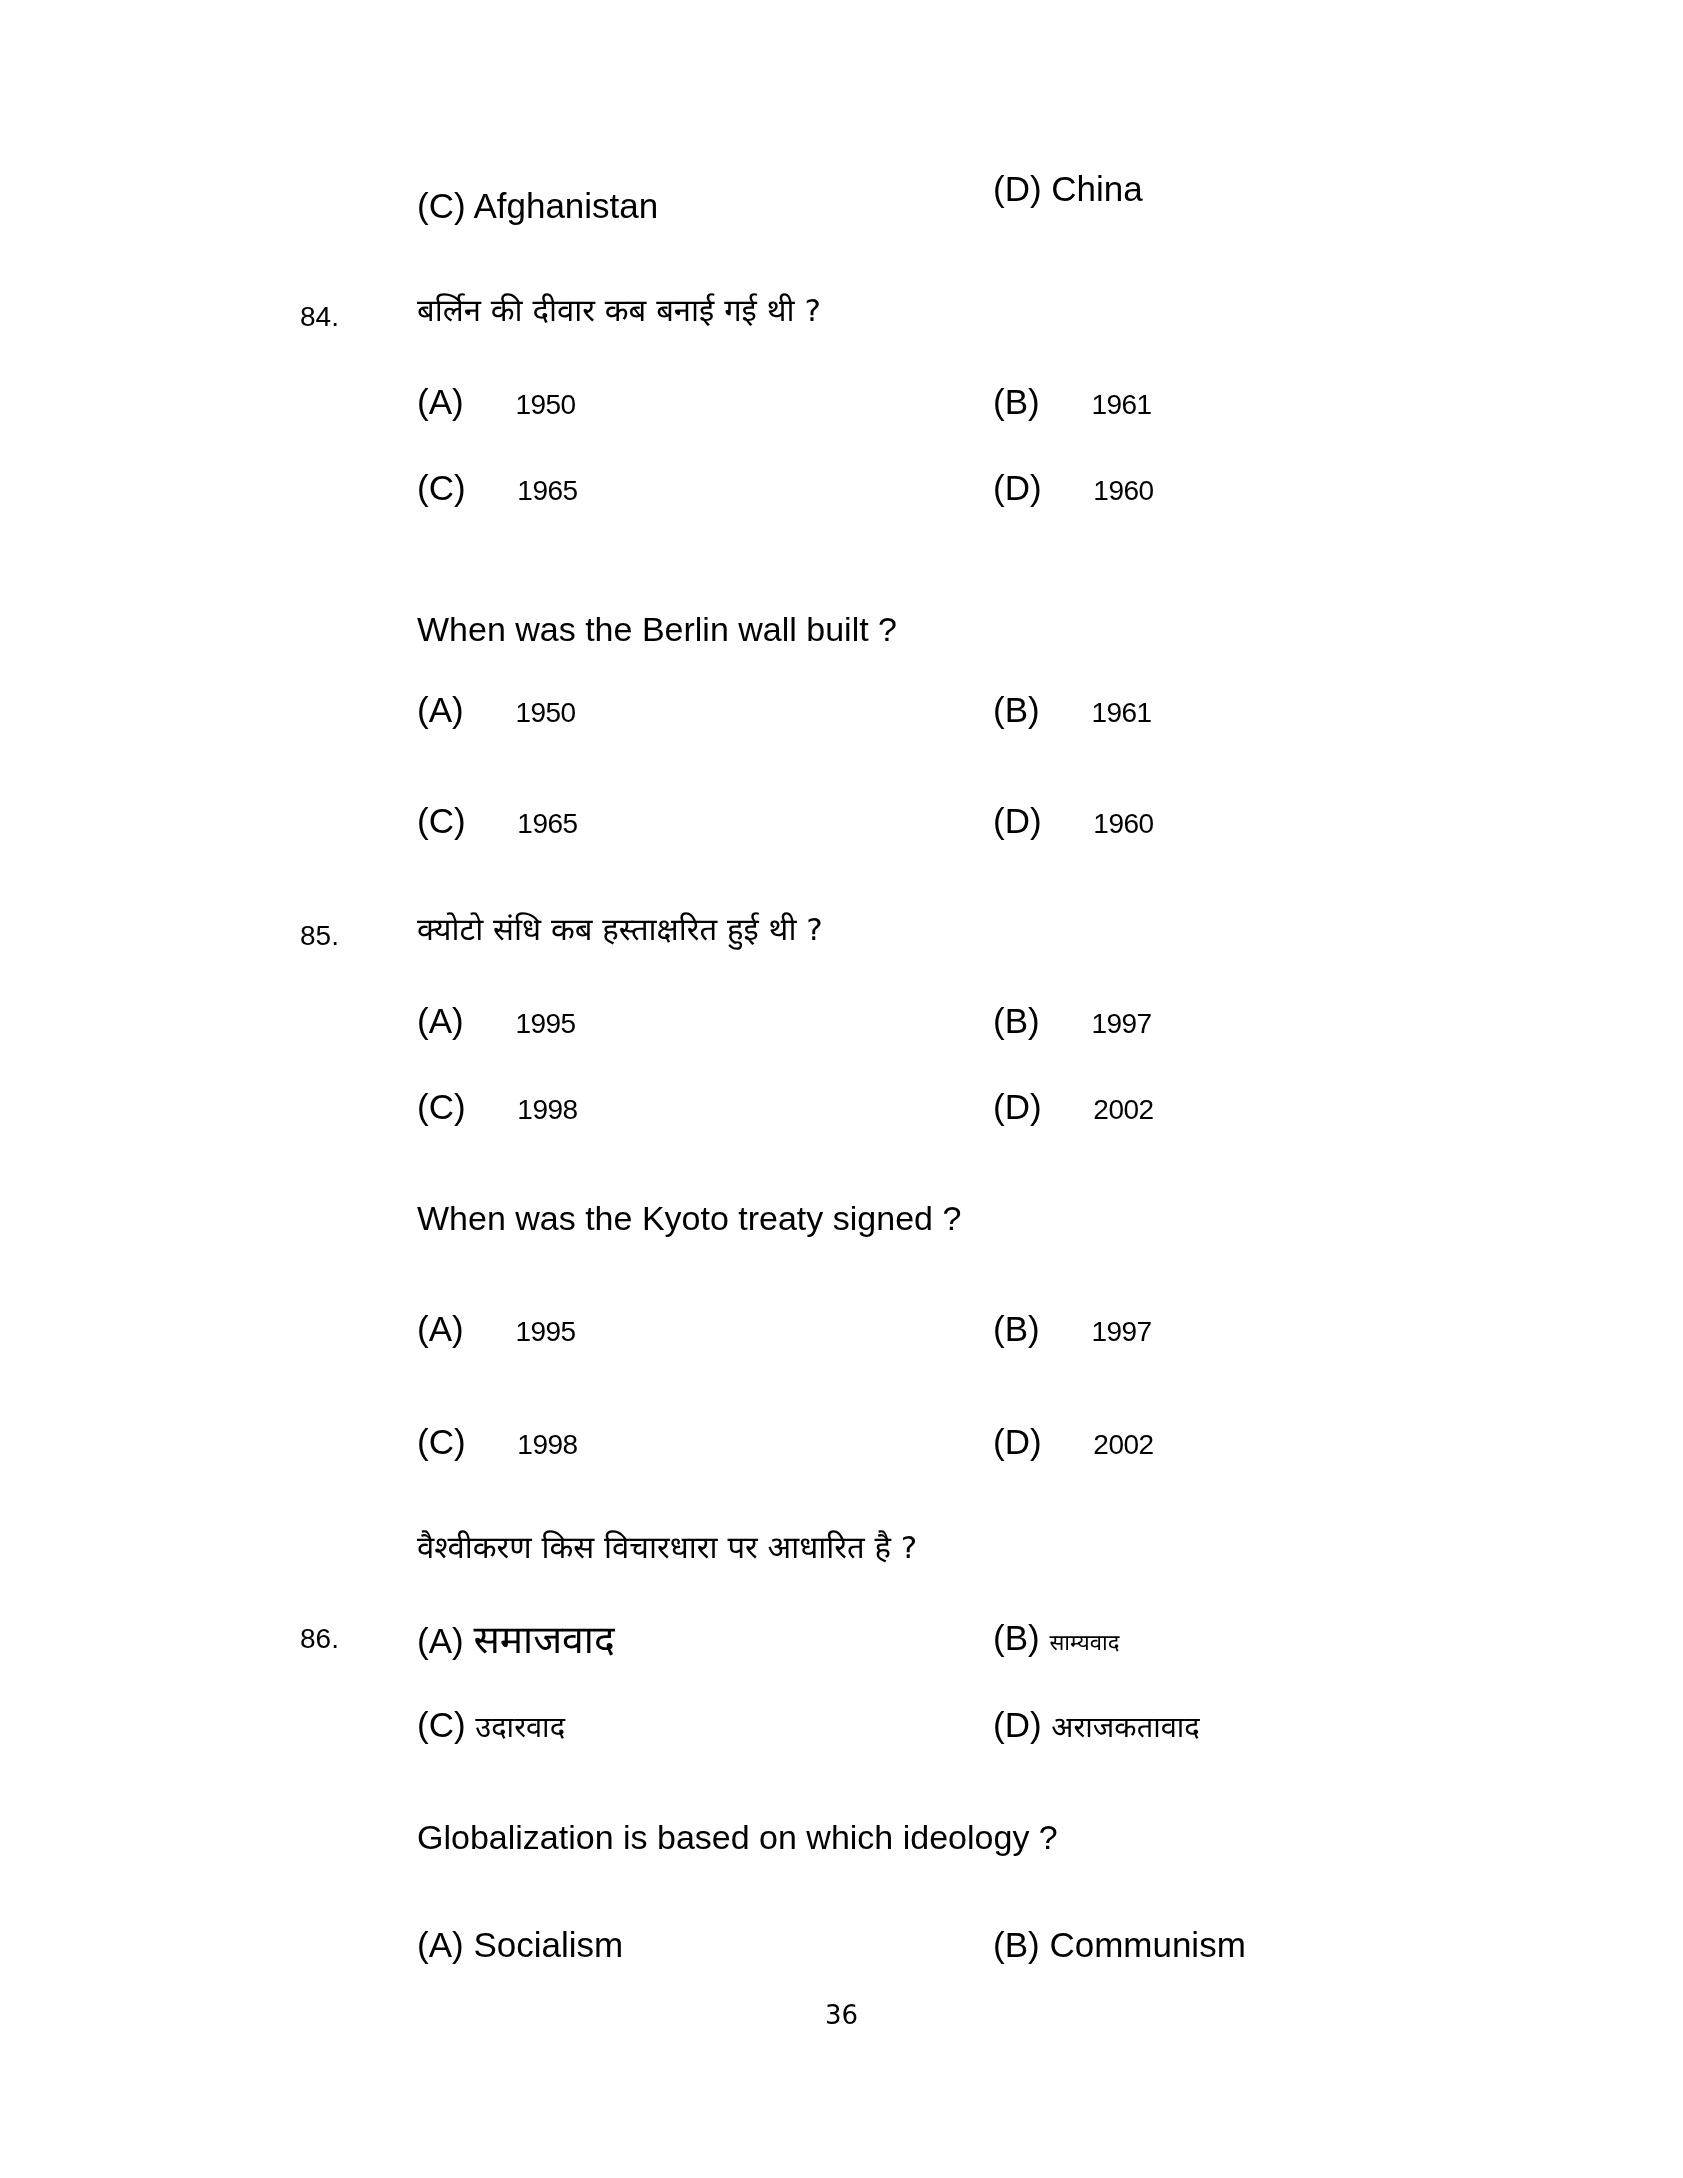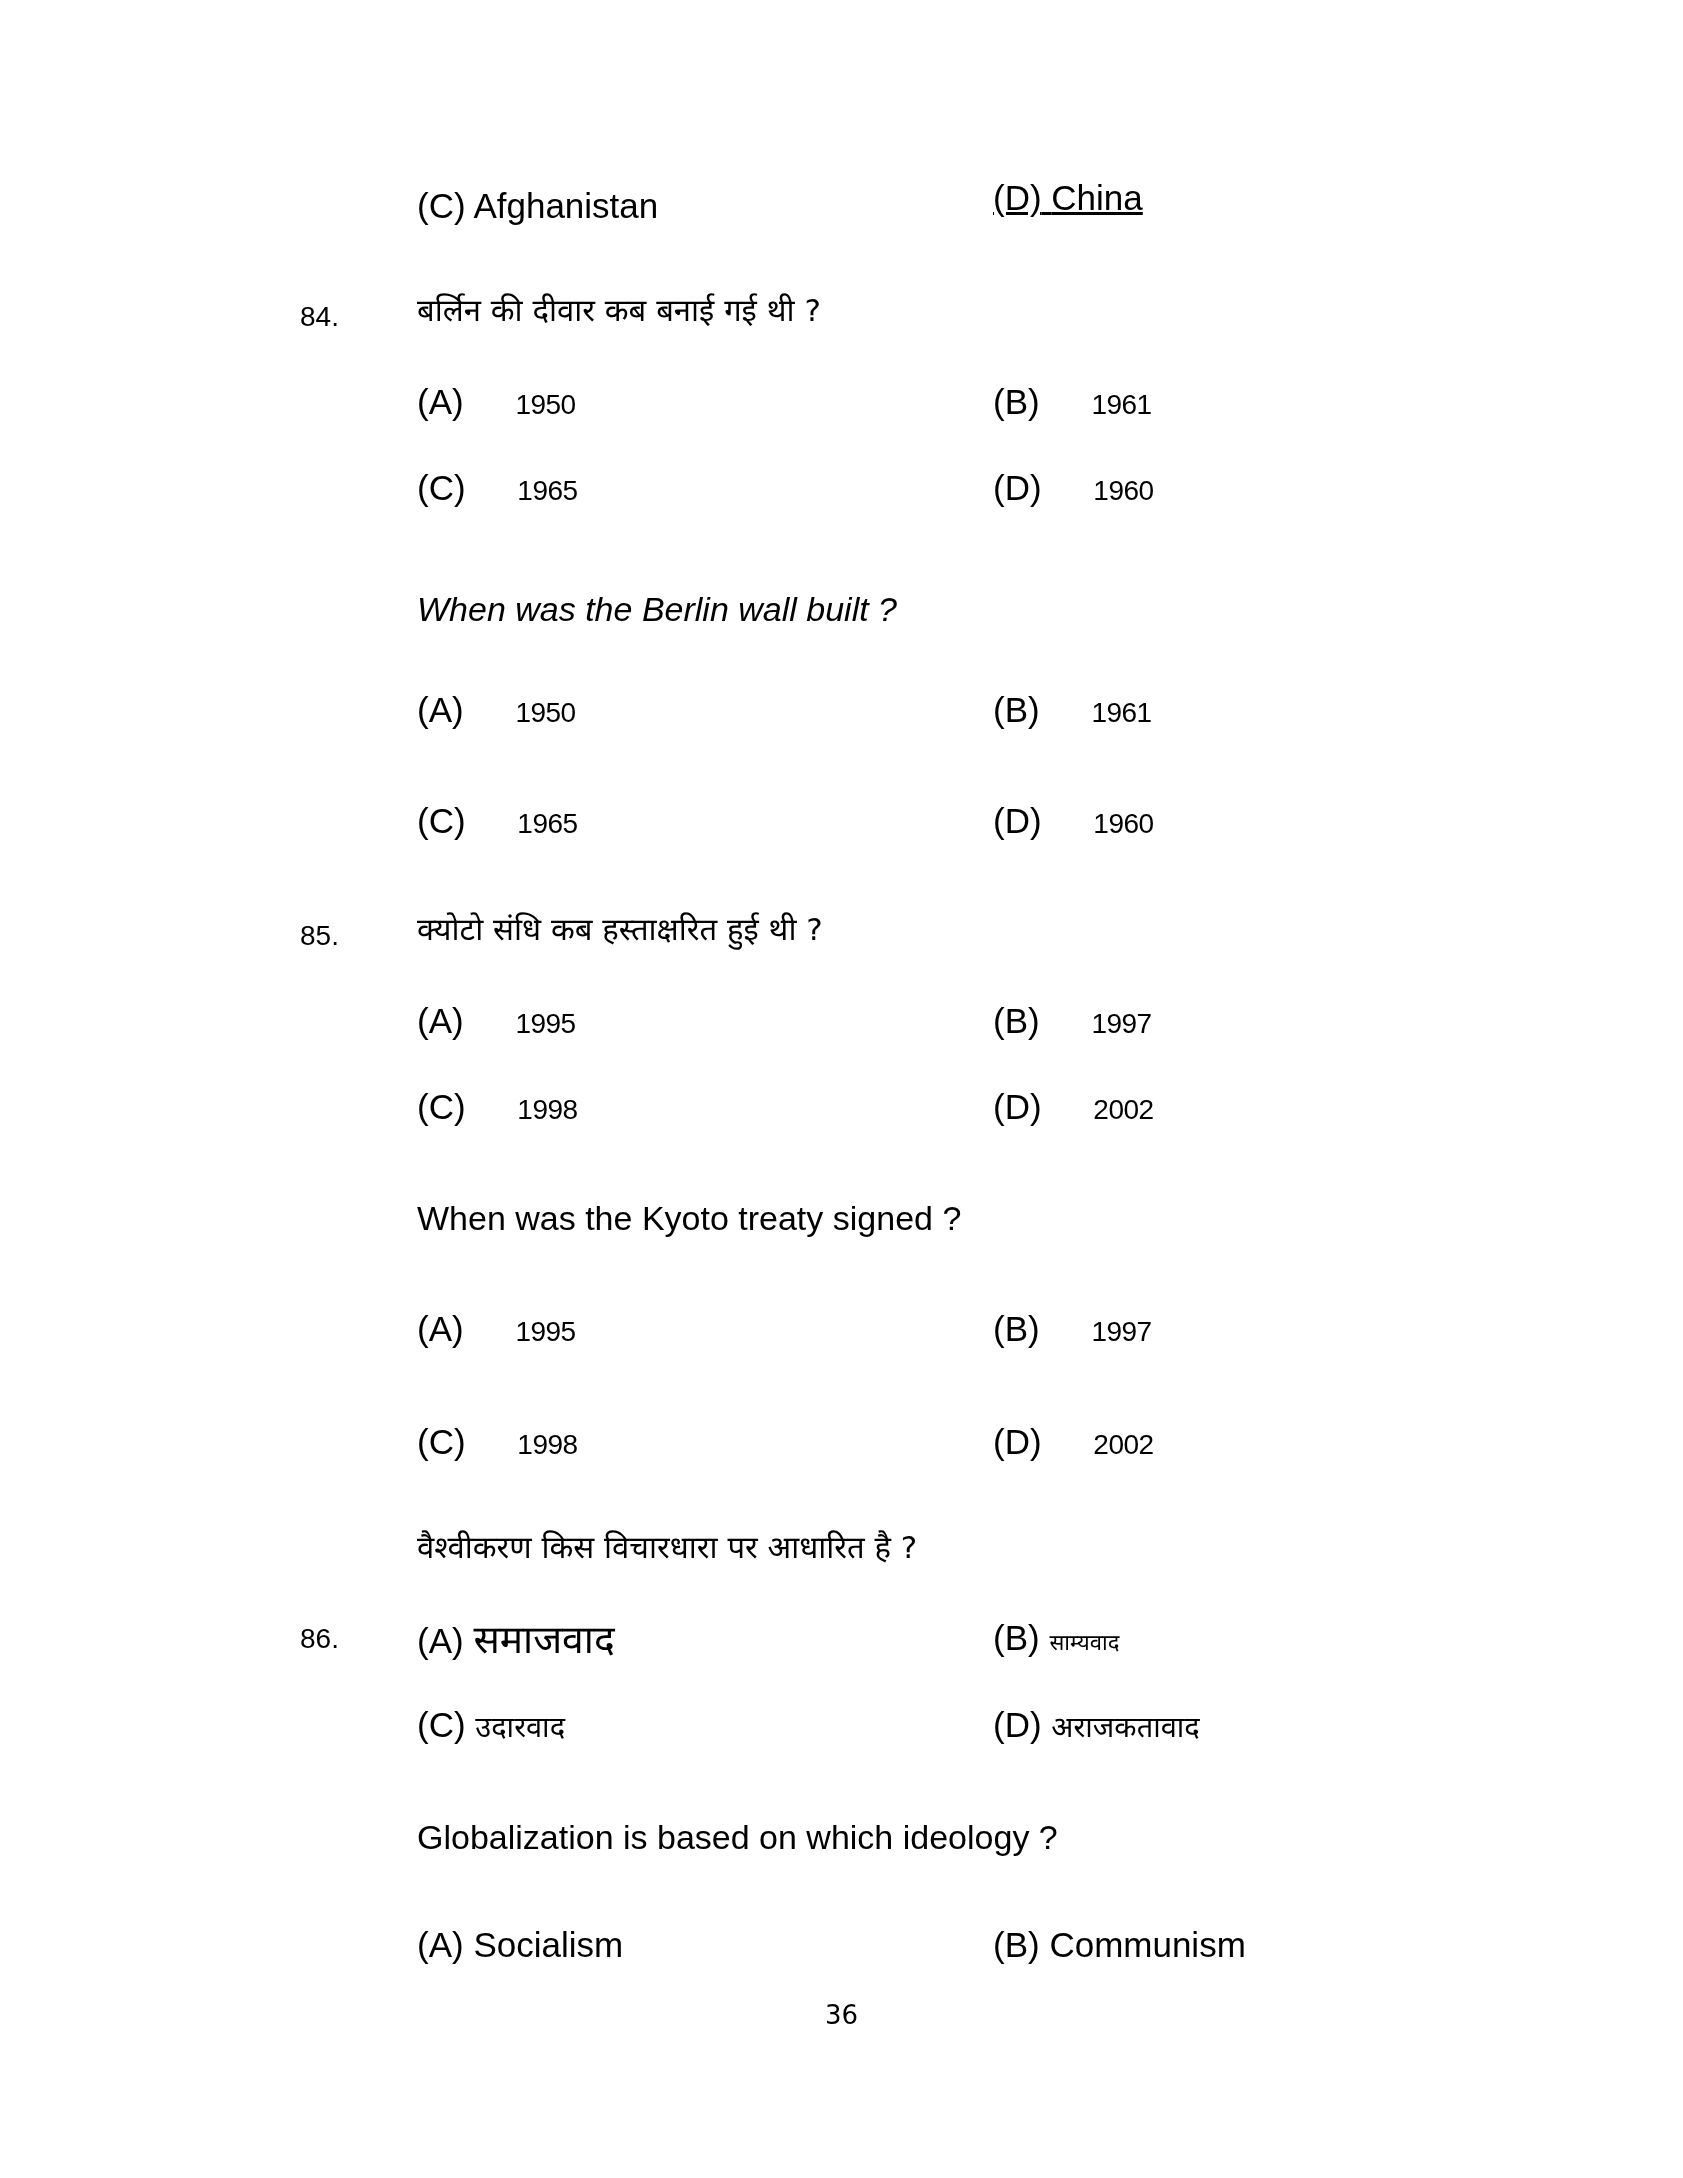--- a/index.html
+++ b/index.html
@@ -16,34 +16,34 @@
   .hindi { font-family:"DejaVu Sans", sans-serif; font-size:31px; }
   .pagenum { left:0; width:1683px; text-align:center; font-size:26px; font-family:"DejaVu Sans", sans-serif; }
 </style>
 </head>
 <body>
 
 <div class="abs opt col1" style="top:188px;">
   <span class="lbl">(C)</span>
   <span>Afghanistan</span>
 </div>
-<div class="abs opt col2" style="top:180px;text-decoration:underline;">
+<div class="abs opt col2" style="top:171px;">
   <span class="lbl">(D)</span>
   <span>China</span>
 </div>
 
 <div class="abs qnum" style="top:303px;">84.</div>
 <div class="abs qtext hindi" style="top:295px;">बर्लिन की दीवार कब बनाई गई थी ?</div>
 
 <div class="abs opt col1" style="top:384px;"><span class="lbl">(A)</span> <span class="val-num">1950</span></div>
 <div class="abs opt col2" style="top:384px;"><span class="lbl">(B)</span> <span class="val-num">1961</span></div>
 <div class="abs opt col1" style="top:470px;"><span class="lbl">(C)</span> <span class="val-num">1965</span></div>
 <div class="abs opt col2" style="top:470px;"><span class="lbl">(D)</span> <span class="val-num">1960</span></div>
 
-<div class="abs qtext" style="top:592px;font-style:italic;">When was the Berlin wall built ?</div>
+<div class="abs qtext" style="top:612px;">When was the Berlin wall built ?</div>
 
 <div class="abs opt col1" style="top:692px;"><span class="lbl">(A)</span> <span class="val-num">1950</span></div>
 <div class="abs opt col2" style="top:692px;"><span class="lbl">(B)</span> <span class="val-num">1961</span></div>
 <div class="abs opt col1" style="top:803px;"><span class="lbl">(C)</span> <span class="val-num">1965</span></div>
 <div class="abs opt col2" style="top:803px;"><span class="lbl">(D)</span> <span class="val-num">1960</span></div>
 
 <div class="abs qnum" style="top:922px;">85.</div>
 <div class="abs qtext hindi" style="top:914px;">क्योटो संधि कब हस्ताक्षरित हुई थी ?</div>
 
 <div class="abs opt col1" style="top:1003px;"><span class="lbl">(A)</span> <span class="val-num">1995</span></div>

